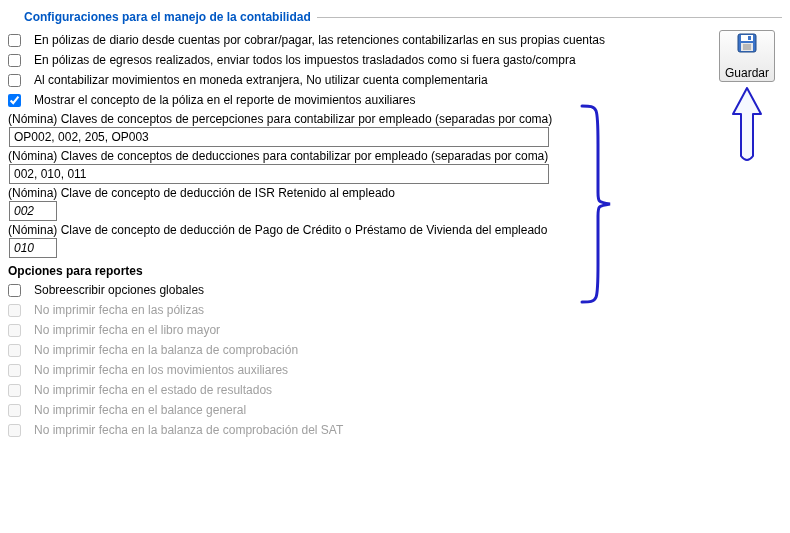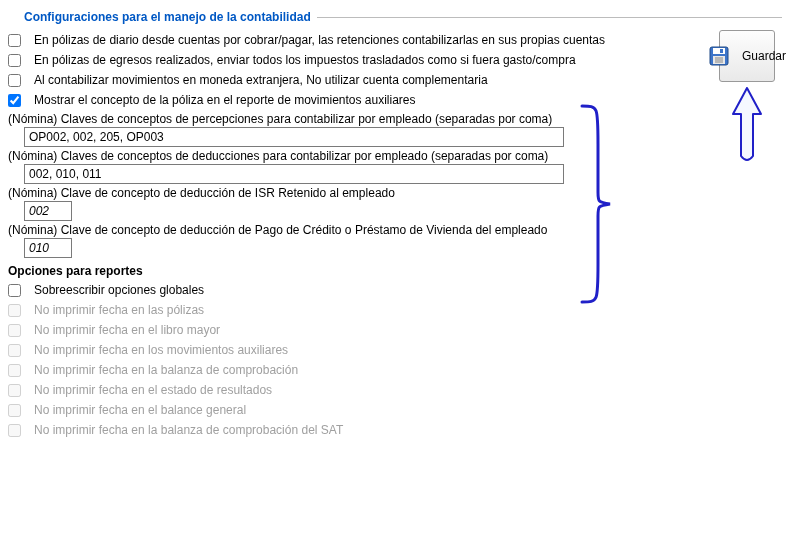--- a/index.html
+++ b/index.html
@@ -53,21 +53,21 @@
     cursor: pointer;
     gap: 9px;
   }
   .row input[type="checkbox"] {
     margin: 0 4px 0 0;
   }
   .sublabel {
     padding: 2px 0 1px 0;
   }
   .text-input {
-    margin-left: 16px;
+    margin-left: 1px;
     display: block;
     box-sizing: border-box;
     font-size: 12px;
     padding: 2px 4px;
     border: 1px solid #7a7a7a;
     background: #fff;
   }
   .wide-input { width: 540px; }
   .small-input { width: 48px; font-style: italic; }
 
@@ -83,21 +83,21 @@
     pointer-events: none;
   }
 
   .disabled label {
     color: #a0a0a0;
     cursor: default;
   }
 
   .save-btn {
     display: inline-flex;
-    flex-direction: row;
+    flex-direction: column;
     align-items: center;
     justify-content: center;
     gap: 12px;
     width: 56px;
     height: 52px;
     border: 1px solid #999;
     border-radius: 3px;
     background: linear-gradient(#fdfdfd, #e9e9e9);
     cursor: pointer;
     font-size: 12px;
@@ -192,28 +192,28 @@
     <div class="row disabled">
       <label>
         <input type="checkbox" disabled="" style="">
         <span>No imprimir fecha en el libro mayor</span>
       </label>
     </div>
 
     <div class="row disabled">
       <label>
         <input type="checkbox" disabled="" style="">
+        <span>No imprimir fecha en la balanza de comprobación</span>
+      </label>
+    </div>
+
+    <div class="row disabled">
+      <label>
+        <input type="checkbox" disabled="" style="">
         <span>No imprimir fecha en los movimientos auxiliares</span>
-      </label>
-    </div>
-
-    <div class="row disabled">
-      <label>
-        <input type="checkbox" disabled="" style="">
-        <span>No imprimir fecha en la balanza de comprobación</span>
       </label>
     </div>
 
     <div class="row disabled">
       <label>
         <input type="checkbox" disabled="" style="">
         <span>No imprimir fecha en el estado de resultados</span>
       </label>
     </div>
 

